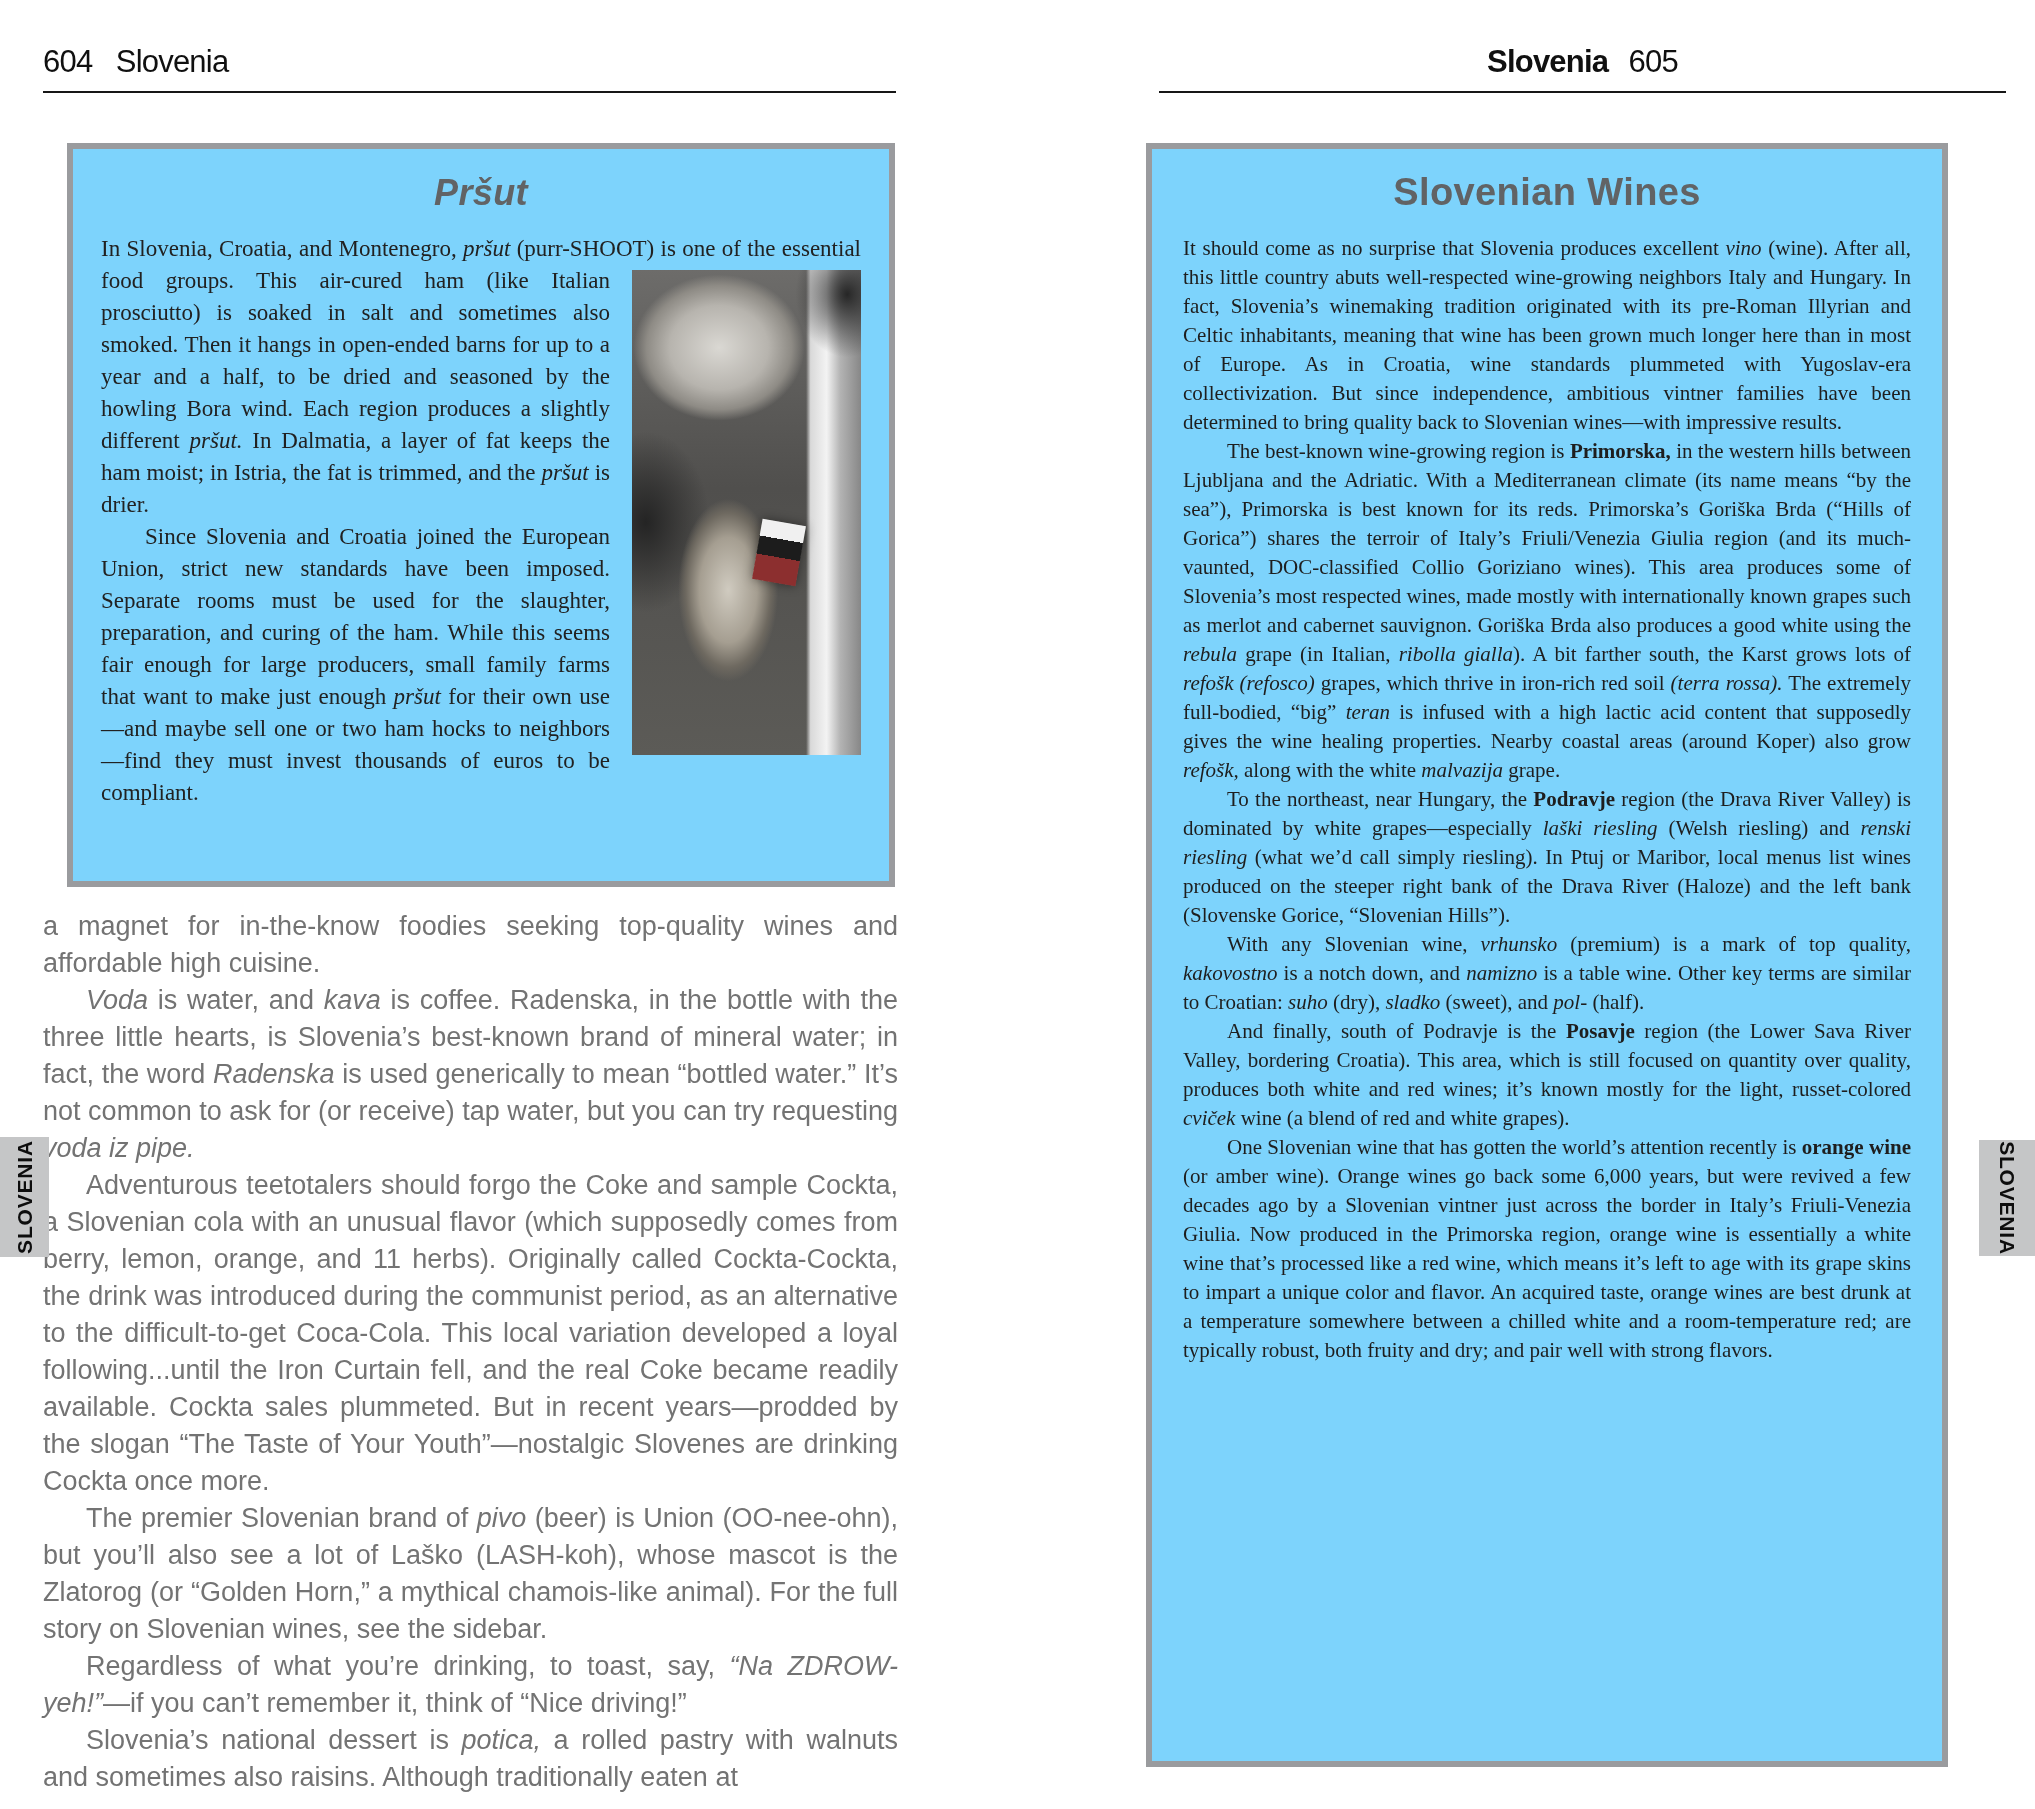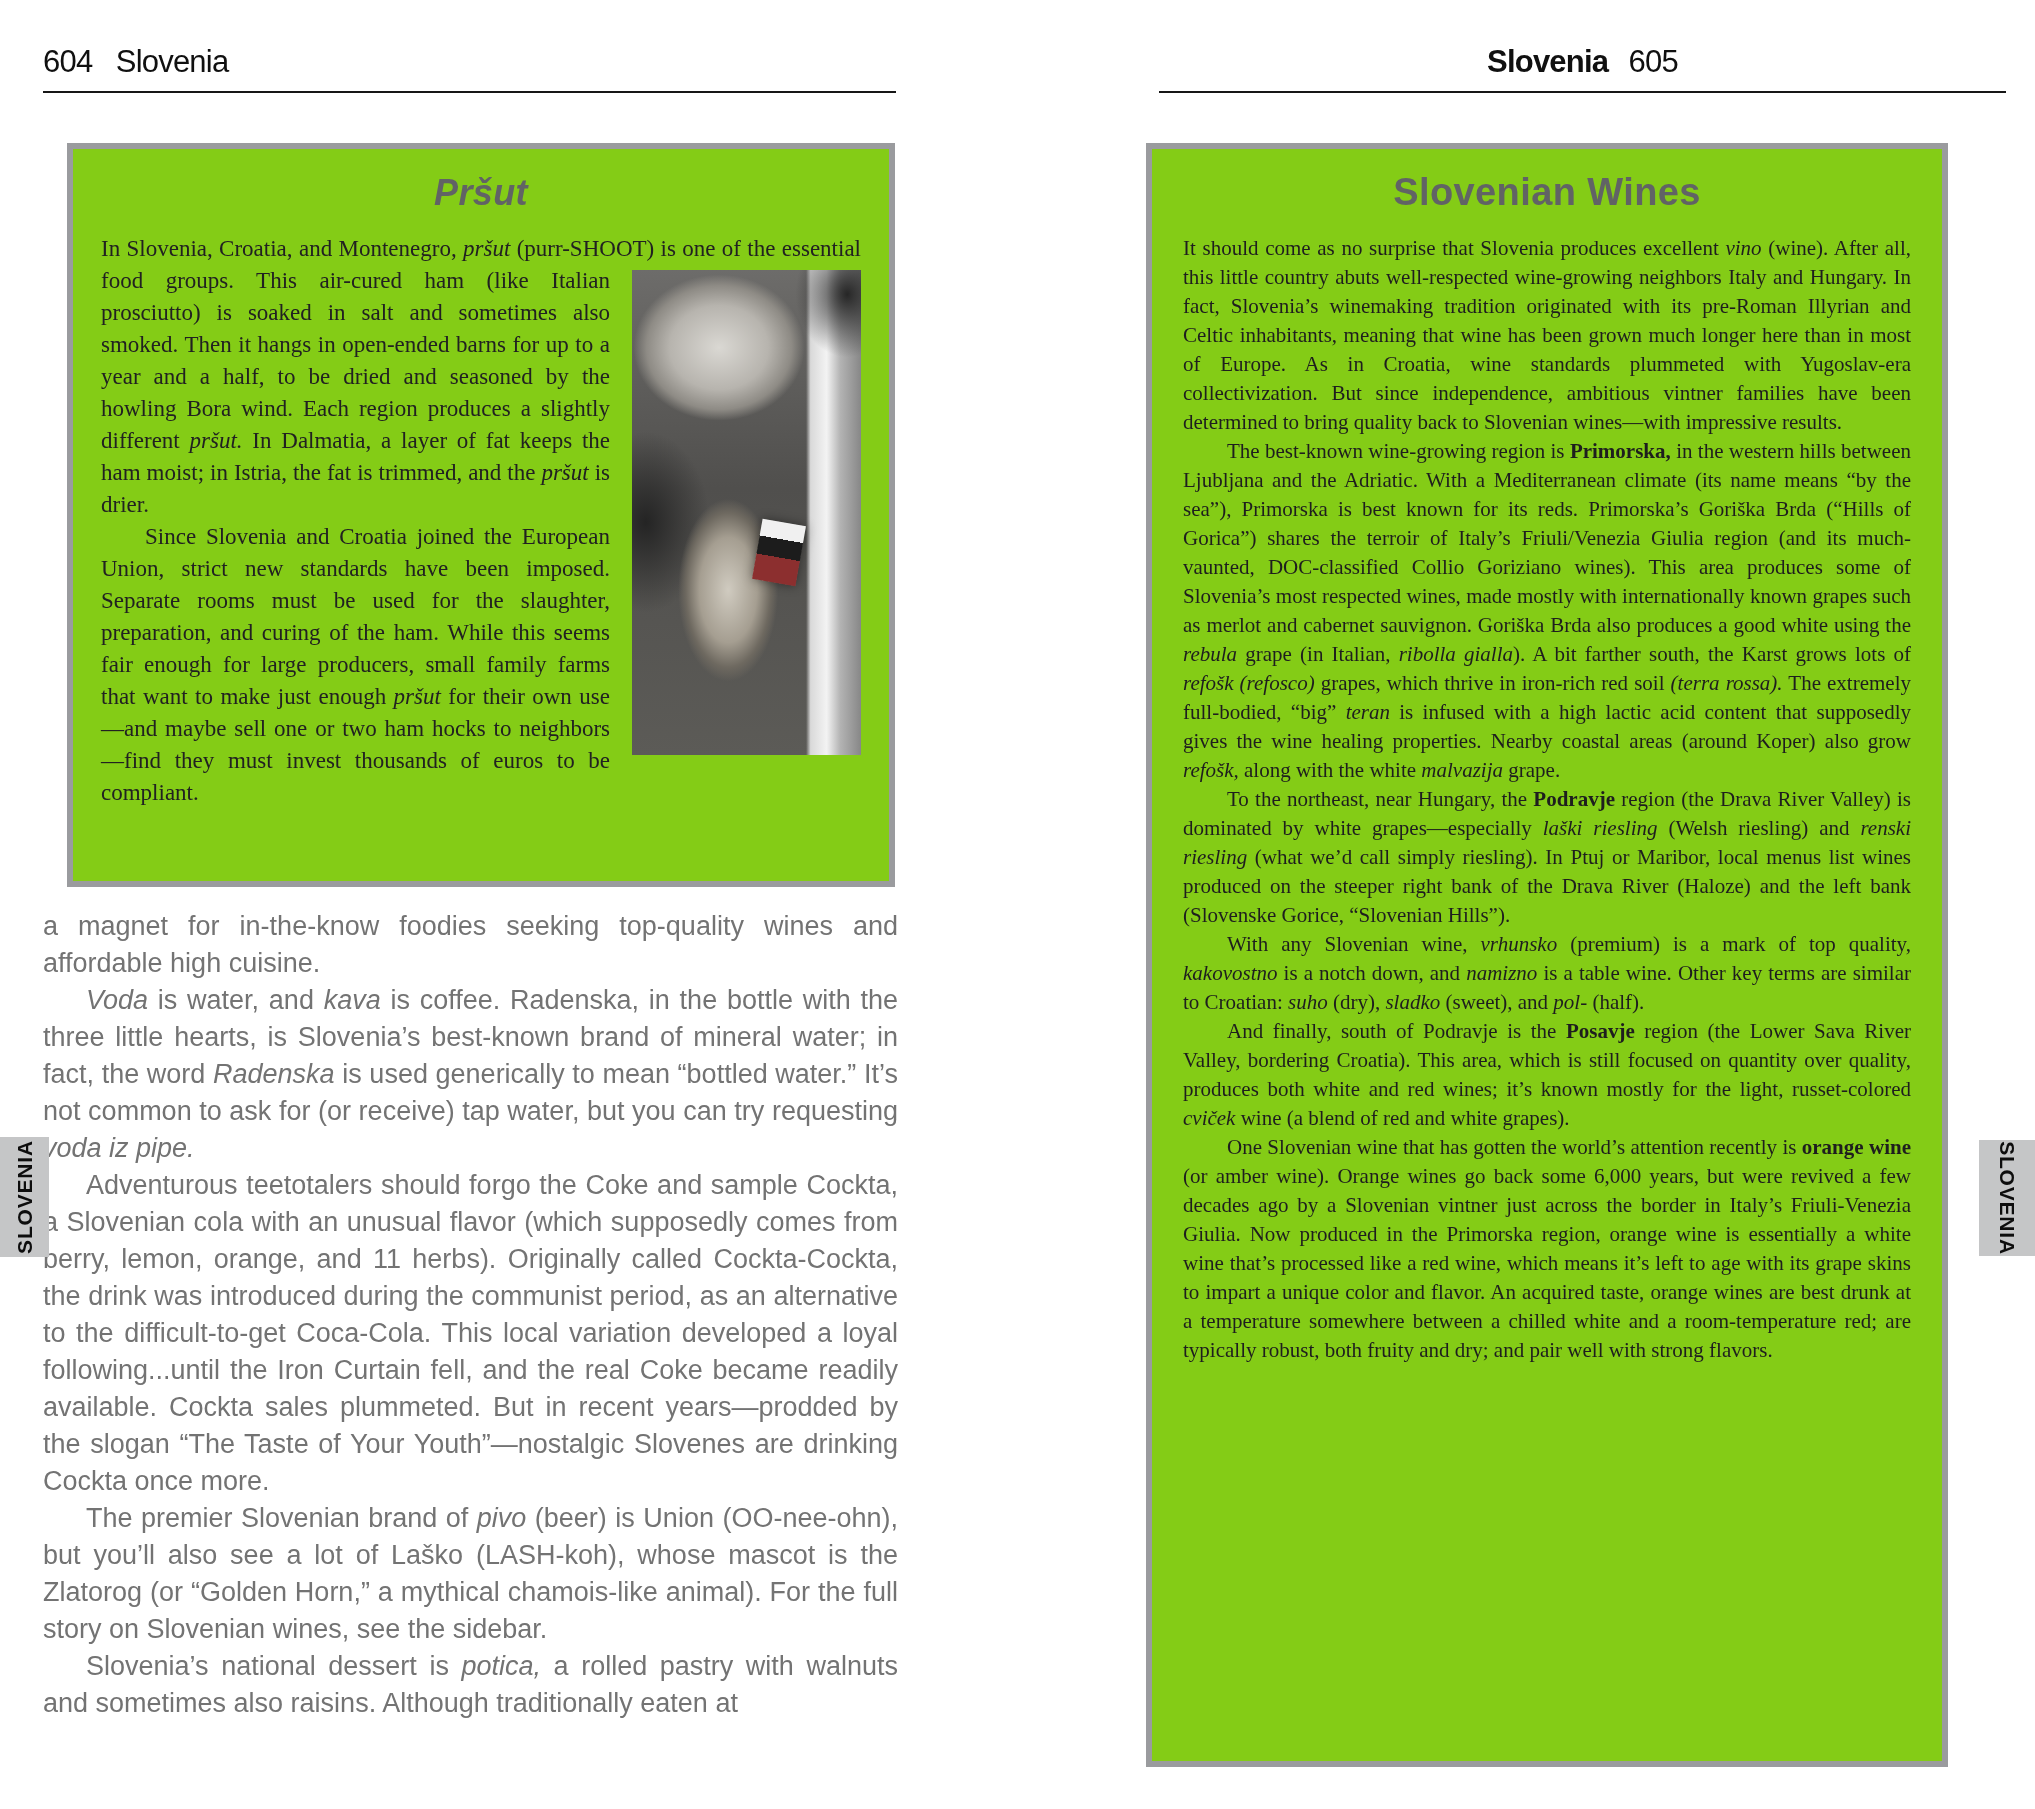--- a/index.html
+++ b/index.html
@@ -11,21 +11,21 @@
   
   .hdr{position:absolute;top:44px;border-bottom:2.3px solid #161616;padding-bottom:11px;
        font-size:31px;letter-spacing:-0.8px;color:#101010;}
   .hdr-l{left:43px;width:853px;text-align:left;}
   .hdr-r{left:1159px;width:847px;text-align:center;}
   .hdr .num{font-weight:normal;}
   .hdr .sec{font-weight:normal;}
   .hdr-l .sec{margin-left:23.5px;}
   .hdr-r .sec{font-weight:bold;margin-right:20.4px;}
   
-  .box{position:absolute;border:6.3px solid #9a9b9e;box-sizing:border-box;background:#84cc16;}
+  .box{position:absolute;border:6.3px solid #9a9b9e;box-sizing:border-box;background:#7dd3fc;}
   .box h2{margin:0;text-align:center;color:#616365;font-weight:bold;}
   .prsut-box{left:67px;top:143px;width:828px;height:744px;padding:17px 28px 14px 28px;}
   .prsut-box h2{font-size:36px;font-style:italic;margin:6.3px 0 19px 0;letter-spacing:0.4px;}
   .wine-box{left:1146px;top:143px;width:802px;height:1624px;padding:20.4px 31px 23.5px 31px;}
   .wine-box h2{font-size:38px;margin:1.6px 0 20.4px 0;letter-spacing:0.4px;}
   .box-body p{margin:0;text-align:justify;color:#212121;font-family:Liberation Serif, serif;}
   .box-body p:not(:first-child){text-indent:44px;}
   .prsut-body p{font-size:23px;line-height:32px;}
   .wine-body p{font-size:21px;line-height:29px;color:#1e1e1e;}
   
@@ -75,20 +75,21 @@
           </span>(like Italian prosciutto) is soaked in salt and sometimes also smoked. Then it hangs in open-ended barns for up to a year and a half, to be dried and seasoned by the howling Bora wind. Each region produces a slightly different <i>pršut.</i> In Dalmatia, a layer of fat keeps the ham moist; in Istria, the fat is trimmed, and the <i>pršut</i> is drier.</p>
         <p>Since Slovenia and Croatia joined the European Union, strict new standards have been imposed. Separate rooms must be used for the slaughter, preparation, and curing of the ham. While this seems fair enough for large producers, small family farms that want to make just enough <i>pršut</i> for their own use—and maybe sell one or two ham hocks to neighbors—find they must invest thousands of euros to be compliant.</p>
       </div>
   </aside>
 
   <div class="serif-body">
       <p>a magnet for in-the-know foodies seeking top-quality wines and affordable high cuisine.</p>
       <p><i>Voda</i> is water, and <i>kava</i> is coffee. Radenska, in the bottle with the three little hearts, is Slovenia’s best-known brand of mineral water; in fact, the word <i>Radenska</i> is used generically to mean “bottled water.” It’s not common to ask for (or receive) tap water, but you can try requesting <i>voda iz pipe.</i></p>
       <p>Adventurous teetotalers should forgo the Coke and sample Cockta, a Slovenian cola with an unusual flavor (which supposedly comes from berry, lemon, orange, and 11 herbs). Originally called Cockta-Cockta, the drink was introduced during the communist period, as an alternative to the difficult-to-get Coca-Cola. This local variation developed a loyal following...until the Iron Curtain fell, and the real Coke became readily available. Cockta sales plummeted. But in recent years—prodded by the slogan “The Taste of Your Youth”—nostalgic Slovenes are drinking Cockta once more.</p>
       <p>The premier Slovenian brand of <i>pivo</i> (beer) is Union (OO-nee-ohn), but you’ll also see a lot of Laško (LASH-koh), whose mascot is the Zlatorog (or “Golden Horn,” a mythical chamois-like animal). For the full story on Slovenian wines, see the sidebar.</p>
+      <p>Regardless of what you’re drinking, to toast, say, <i>“Na ZDROW-yeh!”</i>—if you can’t remember it, think of “Nice driving!”</p>
       <p>Slovenia’s national dessert is <i>potica,</i> a rolled pastry with walnuts and sometimes also raisins. Although traditionally eaten at</p>
     </div>
 
   <div class="tab tab-left">
     <span>SLOVENIA</span>
   </div>
 
   <header class="hdr hdr-r">
     <span class="sec">Slovenia</span><span class="num">605</span>
   </header>

